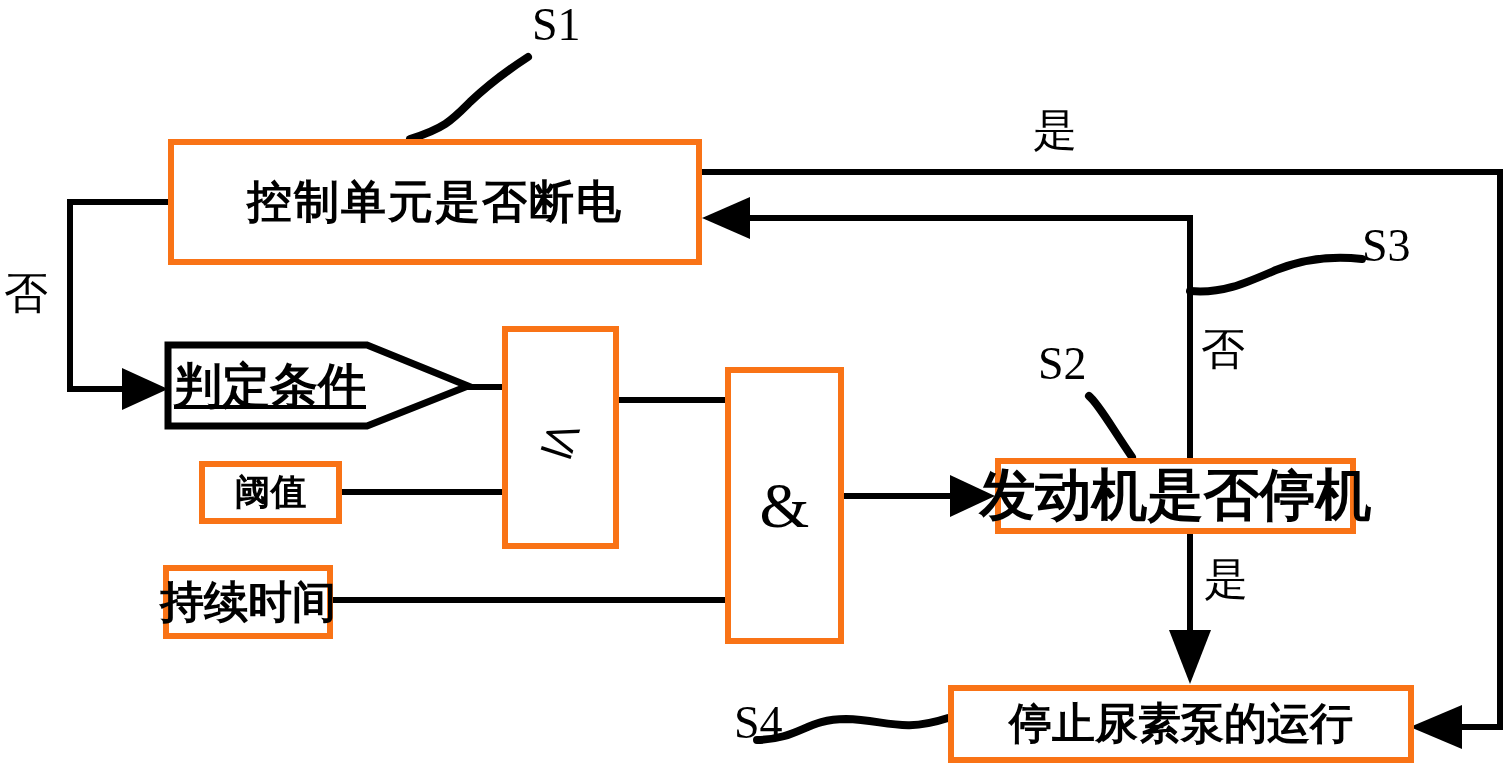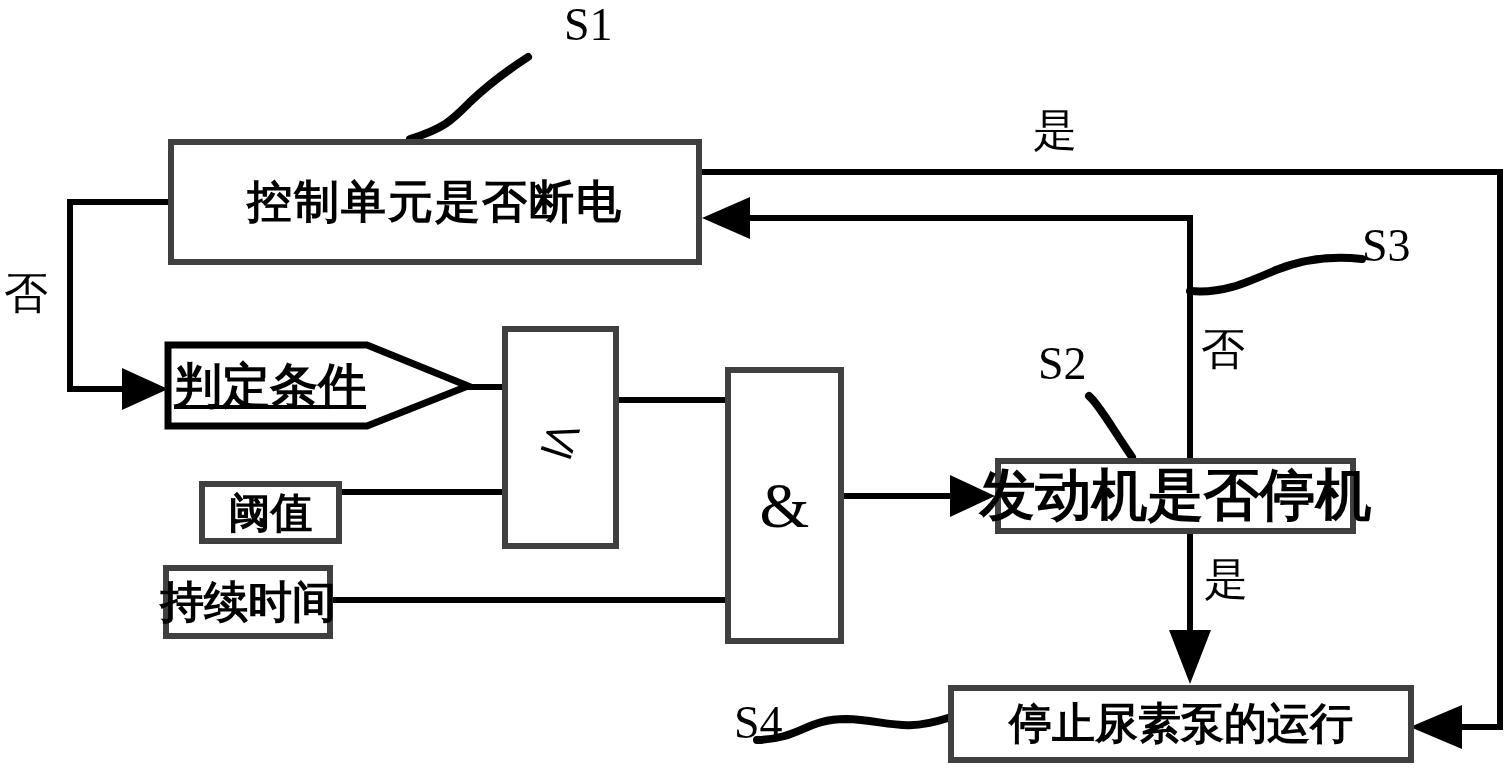--- a/index.html
+++ b/index.html
@@ -8,21 +8,21 @@
     width:1512px;height:768px;
     background:#ffffff;
     font-family:"Liberation Serif","DejaVu Serif",serif;
     color:#000;
     overflow:hidden;
   }
   .layer{position:absolute;left:0;top:0;}
   .box{
     position:absolute;
     box-sizing:border-box;
-    border:6px solid #404040;
+    border:6px solid #f97316;
     background:#fff;
     display:flex;
     align-items:center;
     justify-content:center;
     font-weight:600;
     white-space:nowrap;
   }
   .node-label{
     position:absolute;
     display:flex;
@@ -92,21 +92,21 @@
   </svg>
 
   <div class="box" style="left:168px;top:139px;width:534px;height:126px;font-size:45px;letter-spacing:2px;">
     <span>控制单元是否断电</span>
   </div>
 
   <div class="node-label" style="left:170px;top:347px;width:200px;height:78px;font-size:48px;">
     <span>判定条件</span>
   </div>
 
-  <div class="box" style="left:199px;top:461px;width:143px;height:63px;font-size:42px;margin-top:20px;">
+  <div class="box" style="left:199px;top:461px;width:143px;height:63px;font-size:36px;">
     <span>阈值</span>
   </div>
 
   <div class="box" style="left:163px;top:565px;width:170px;height:74px;font-size:44px;">
     <span>持续时间</span>
   </div>
 
   <div class="box" style="left:502px;top:326px;width:117px;height:223px;">
     <span class="le-glyph">≤</span>
   </div>
@@ -116,21 +116,21 @@
   </div>
 
   <div class="box" style="left:995px;top:458px;width:361px;height:76px;font-size:56px;">
     <span>发动机是否停机</span>
   </div>
 
   <div class="box" style="left:948px;top:685px;width:466px;height:78px;font-size:43px;">
     <span>停止尿素泵的运行</span>
   </div>
 
-  <div class="free-label step" style="left:532px;top:2px;margin-left:32px;">S1</div>
+  <div class="free-label step" style="left:532px;top:2px;">S1</div>
   <div class="free-label step" style="left:1038px;top:341px;">S2</div>
   <div class="free-label step" style="left:1362px;top:223px;font-family:Liberation Serif, serif;">S3</div>
   <div class="free-label step" style="left:710px;top:700px;margin-left:24px;">S4</div>
 
   <div class="free-label cjk" style="left:1033px;top:109px;">是</div>
   <div class="free-label cjk" style="left:4px;top:272px;">否</div>
   <div class="free-label cjk" style="left:1201px;top:328px;">否</div>
   <div class="free-label cjk" style="left:1204px;top:558px;">是</div>
 
 </div>

